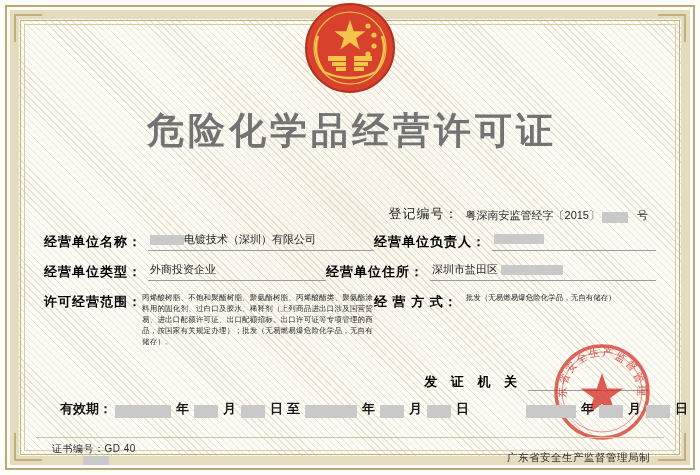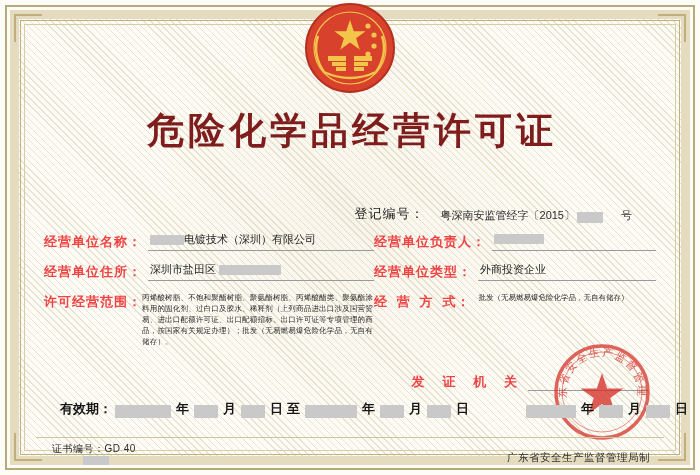--- a/index.html
+++ b/index.html
@@ -92,40 +92,40 @@
     letter-spacing: 9px;
     color: #1b1b1b;
     text-indent: 9px;
   }
   .title-main {
     margin-top: 10px;
     font-family: "DejaVu Serif", serif;
     font-size: 37px;
     font-weight: bold;
     letter-spacing: 4px;
-    color: #7f1d1d;
+    color: #737373;
     text-indent: 4px;
   }
 
   
   .regline {
     position: absolute;
-    right: 68px;
+    right: 52px;
     top: 205px;
     display: flex;
     align-items: flex-end;
     font-size: 12px;
     color: #1c1c1c;
     letter-spacing: 1px;
   }
   .regline .reg-label { font-family: "DejaVu Serif", serif; font-size: 13px; }
   .reg-value {
     font-size: 11px;
     color: #2a2a2a;
-    margin-left: 16px;
+    margin-left: 7px;
     letter-spacing: 0;
   }
   .redact {
     display: inline-block;
     background: #c9c9c9;
     border-radius: 1px;
     vertical-align: middle;
   }
 
   
@@ -142,24 +142,24 @@
   }
   .fcol {
     display: flex;
     align-items: flex-start;
     box-sizing: border-box;
   }
   .fcol.left  { width: 330px; }
   .fcol.right { width: 282px; }
 
   .flabel {
-    font-family: Liberation Mono, monospace;
+    font-family: Liberation Sans, sans-serif;
     font-size: 13px;
     font-weight: bold;
-    color: #ef4444;
+    color: #000000;
     white-space: nowrap;
     letter-spacing: 1px;
     padding-top: 1px;
   }
   .fvalue {
     flex: 1;
     margin-left: 6px;
     border-bottom: 1px solid #9a9a9a;
     min-height: 17px;
     font-size: 11px;
@@ -336,29 +336,29 @@
       </div>
       <div class="fcol right">
         <span class="flabel">经营单位负责人：</span>
         <span class="fvalue">
           <span class="redact" style="width:50px;height:10px;"></span>
         </span>
       </div>
     </div>
 
     <div class="frow">
+      <div class="fcol right">
+        <span class="flabel">经营单位类型：</span>
+        <span class="fvalue">外商投资企业</span>
+      </div>
       <div class="fcol left">
         <span class="flabel">经营单位住所：</span>
         <span class="fvalue">
           <span>深圳市盐田区</span><span class="redact" style="width:62px;height:10px;margin-left:3px;"></span>
         </span>
-      </div>
-      <div class="fcol right">
-        <span class="flabel">经营单位类型：</span>
-        <span class="fvalue">外商投资企业</span>
       </div>
     </div>
 
     <div class="frow">
       <div class="fcol left">
         <span class="flabel">许可经营范围：</span>
         <span class="scope-box">丙烯酸树脂、不饱和聚酯树脂、聚氨酯树脂、丙烯酸酯类、聚氨酯涂料用的固化剂、过白口及胶水、稀释剂（上列商品进出口涉及国营贸易、进出口配额许可证、出口配额招标、出口许可证等专项管理的商品，按国家有关规定办理）；批发（无易燃易爆危险化学品，无自有储存）。</span>
       </div>
       <div class="fcol right">
         <span class="flabel">经 营 方 式：</span>

